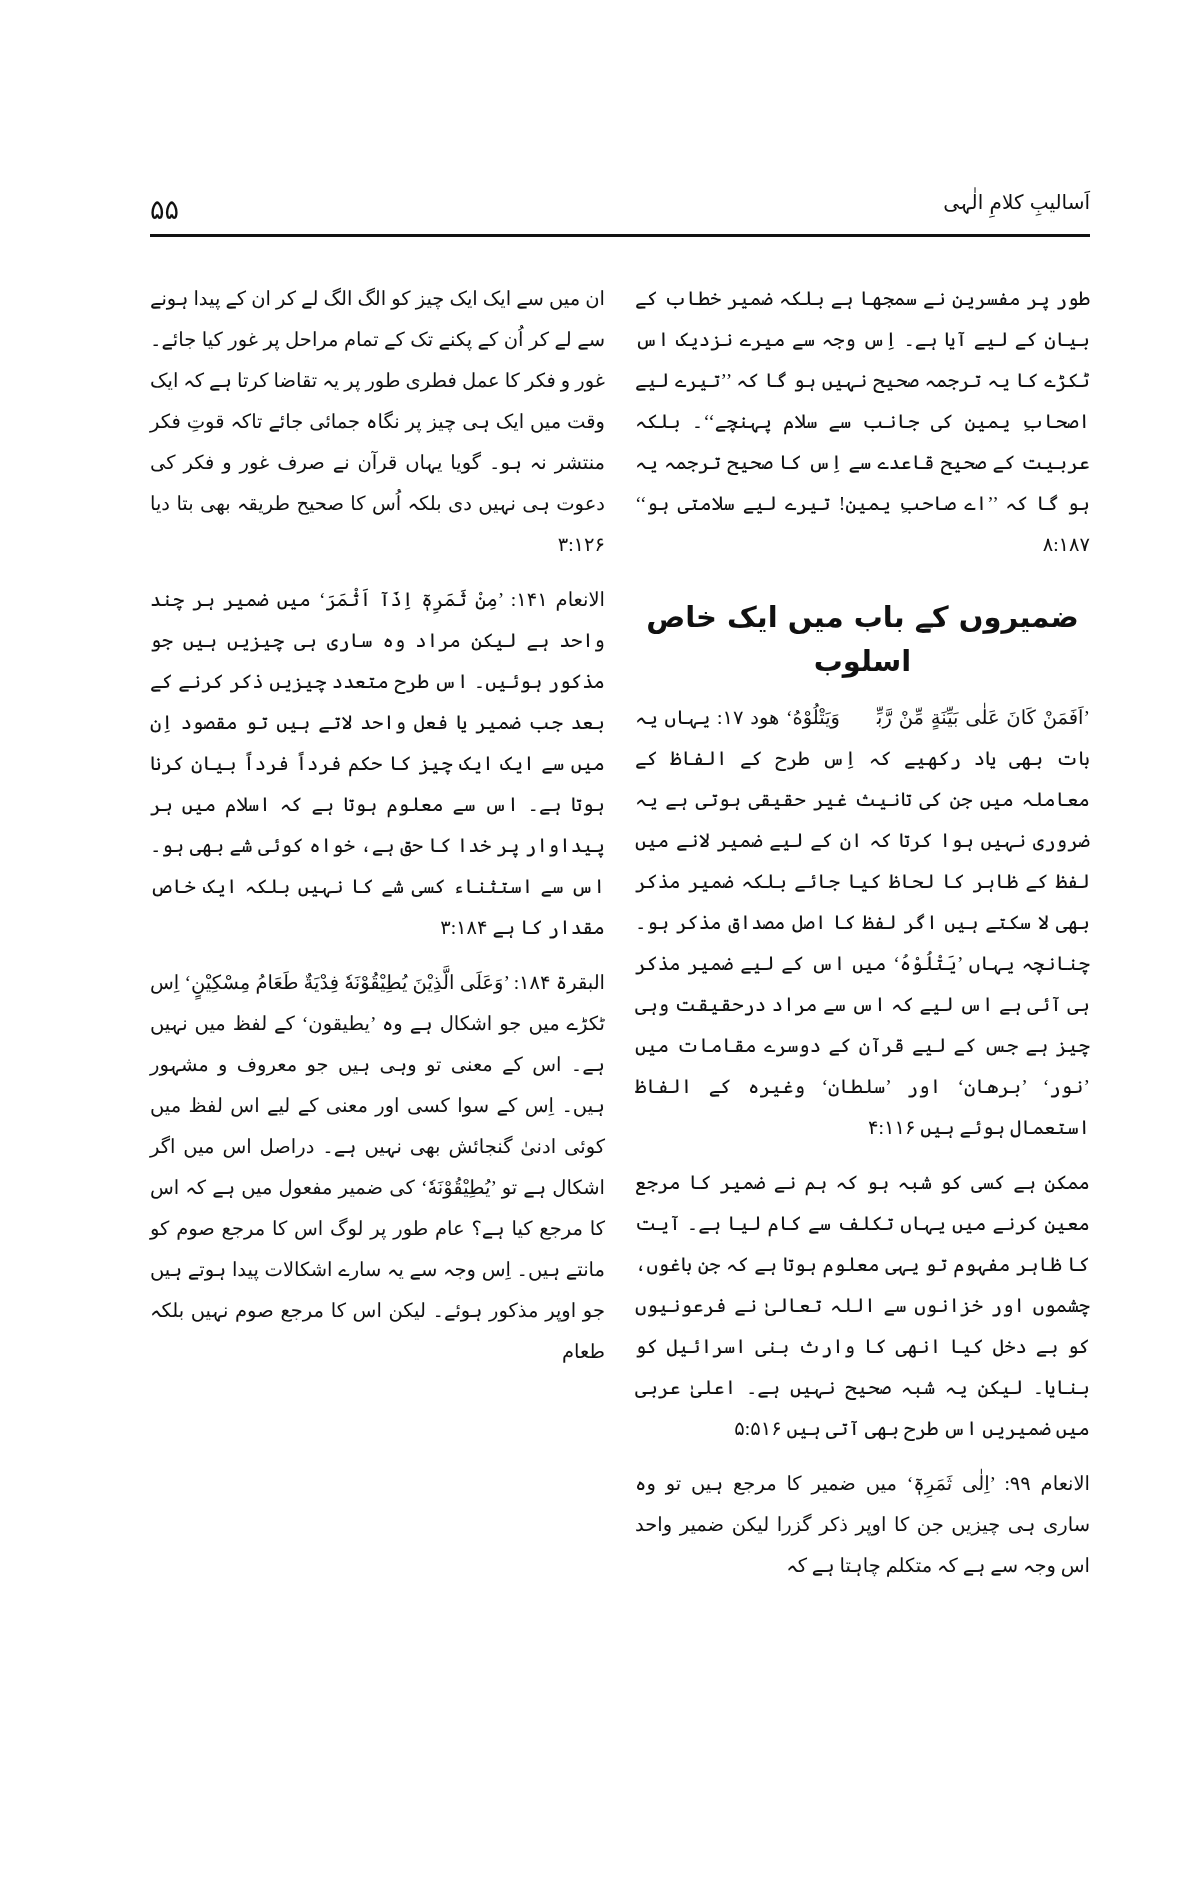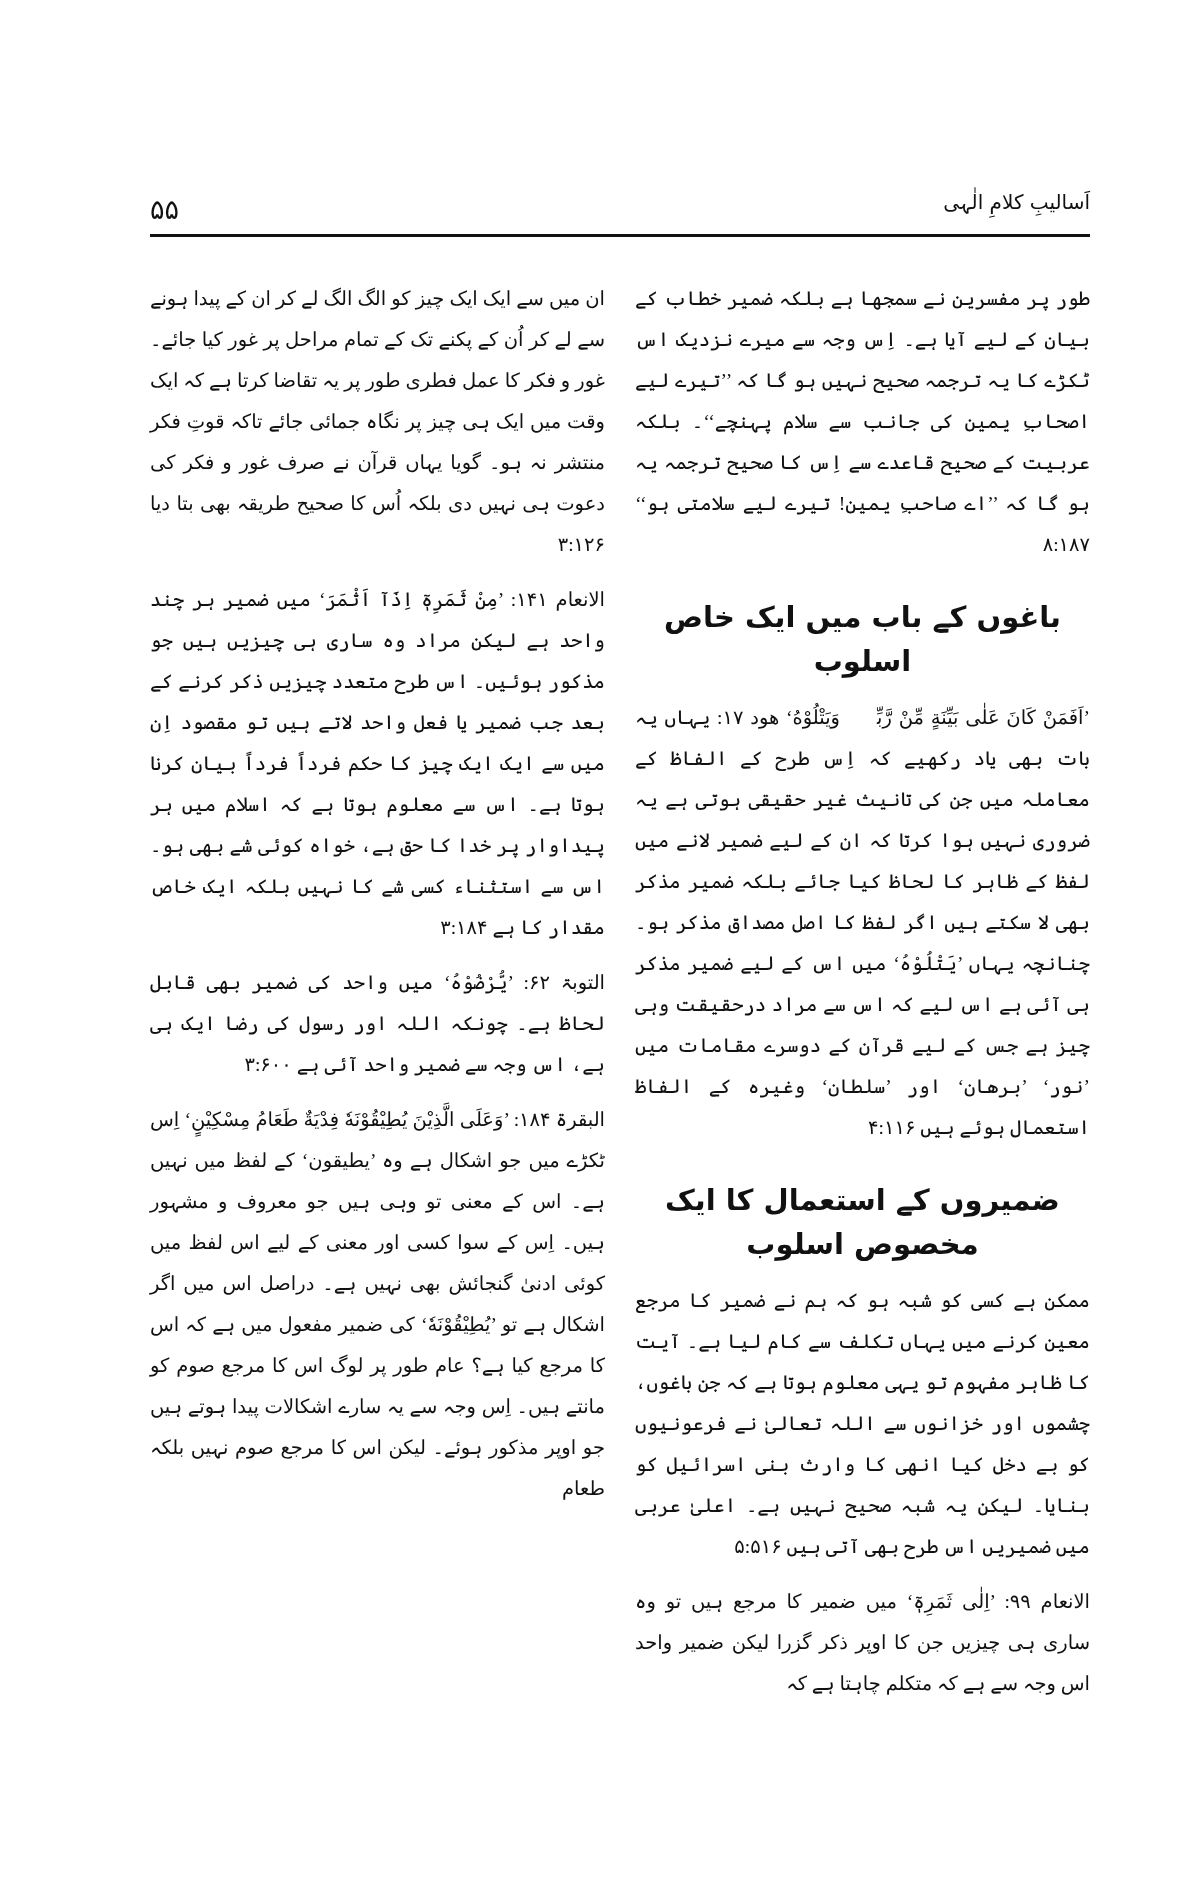--- a/index.html
+++ b/index.html
@@ -46,25 +46,23 @@
 
 <div class="page">
   <div class="running-head">
     <div class="book-title">اَسالیبِ کلامِ الٰہی</div>
     <div class="page-number">۵۵</div>
   </div>
   <div class="head-rule"></div>
 
   <div class="column col-right" id="col-right">
       <p class="para">طور پر مفسرین نے سمجھا ہے بلکہ ضمیر خطاب کے بیان کے لیے آیا ہے۔ اِس وجہ سے میرے نزدیک اس ٹکڑے کا یہ ترجمہ صحیح نہیں ہو گا کہ ’’تیرے لیے اصحابِ یمین کی جانب سے سلام پہنچے‘‘۔ بلکہ عربیت کے صحیح قاعدے سے اِس کا صحیح ترجمہ یہ ہو گا کہ ’’اے صاحبِ یمین! تیرے لیے سلامتی ہو‘‘ ۸:۱۸۷</p>
-      <h2 class="heading">باغوں کے باب میں ایک خاص اسلوب</h2>
+      <h2 class="heading">ضمیروں کے باب میں ایک خاص اسلوب</h2>
       <p class="para">’اَفَمَنْ كَانَ عَلٰی بَيِّنَةٍ مِّنْ رَّبِّهٖ وَيَتْلُوْهُ‘ ھود ۱۷: یہاں یہ بات بھی یاد رکھیے کہ اِس طرح کے الفاظ کے معاملہ میں جن کی تانیث غیر حقیقی ہوتی ہے یہ ضروری نہیں ہوا کرتا کہ ان کے لیے ضمیر لانے میں لفظ کے ظاہر کا لحاظ کیا جائے بلکہ ضمیر مذکر بھی لا سکتے ہیں اگر لفظ کا اصل مصداق مذکر ہو۔ چنانچہ یہاں ’يَتْلُوْهُ‘ میں اس کے لیے ضمیر مذکر ہی آئی ہے اس لیے کہ اس سے مراد درحقیقت وہی چیز ہے جس کے لیے قرآن کے دوسرے مقامات میں ’نور‘ ’برھان‘ اور ’سلطان‘ وغیرہ کے الفاظ استعمال ہوئے ہیں ۴:۱۱۶</p>
-      <h2 class="heading">ضمیروں کے استعمال کا ایک مخصوص اسلوب</h2>
       <p class="para">ممکن ہے کسی کو شبہ ہو کہ ہم نے ضمیر کا مرجع معین کرنے میں یہاں تکلف سے کام لیا ہے۔ آیت کا ظاہر مفہوم تو یہی معلوم ہوتا ہے کہ جن باغوں، چشموں اور خزانوں سے اللہ تعالیٰ نے فرعونیوں کو بے دخل کیا انھی کا وارث بنی اسرائیل کو بنایا۔ لیکن یہ شبہ صحیح نہیں ہے۔ اعلیٰ عربی میں ضمیریں اس طرح بھی آتی ہیں ۵:۵۱۶</p>
       <p class="para">الانعام ۹۹: ’اِلٰی ثَمَرِهٖٓ‘ میں ضمیر کا مرجع ہیں تو وہ ساری ہی چیزیں جن کا اوپر ذکر گزرا لیکن ضمیر واحد اس وجہ سے ہے کہ متکلم چاہتا ہے کہ</p>
     </div>
   <div class="column col-left" id="col-left">
       <p class="para">ان میں سے ایک ایک چیز کو الگ الگ لے کر ان کے پیدا ہونے سے لے کر اُن کے پکنے تک کے تمام مراحل پر غور کیا جائے۔ غور و فکر کا عمل فطری طور پر یہ تقاضا کرتا ہے کہ ایک وقت میں ایک ہی چیز پر نگاہ جمائی جائے تاکہ قوتِ فکر منتشر نہ ہو۔ گویا یہاں قرآن نے صرف غور و فکر کی دعوت ہی نہیں دی بلکہ اُس کا صحیح طریقہ بھی بتا دیا ۳:۱۲۶</p>
       <p class="para">الانعام ۱۴۱: ’مِنْ ثَمَرِهٖٓ اِذَآ اَثْمَرَ‘ میں ضمیر ہر چند واحد ہے لیکن مراد وہ ساری ہی چیزیں ہیں جو مذکور ہوئیں۔ اس طرح متعدد چیزیں ذکر کرنے کے بعد جب ضمیر یا فعل واحد لاتے ہیں تو مقصود اِن میں سے ایک ایک چیز کا حکم فرداً فرداً بیان کرنا ہوتا ہے۔ اس سے معلوم ہوتا ہے کہ اسلام میں ہر پیداوار پر خدا کا حق ہے، خواہ کوئی شے بھی ہو۔ اس سے استثناء کسی شے کا نہیں بلکہ ایک خاص مقدار کا ہے ۳:۱۸۴</p>
-      <p class="para">التوبۃ ۶۲: ’يُّرْضُوْهُ‘ میں واحد کی ضمیر بھی قابل لحاظ ہے۔ چونکہ اللہ اور رسول کی رضا ایک ہی ہے، اس وجہ سے ضمیر واحد آئی ہے ۳:۶۰۰</p>
       <p class="para">البقرۃ ۱۸۴: ’وَعَلَى الَّذِيْنَ يُطِيْقُوْنَهٗ فِدْيَةٌ طَعَامُ مِسْكِيْنٍ‘ اِس ٹکڑے میں جو اشکال ہے وہ ’یطیقون‘ کے لفظ میں نہیں ہے۔ اس کے معنی تو وہی ہیں جو معروف و مشہور ہیں۔ اِس کے سوا کسی اور معنی کے لیے اس لفظ میں کوئی ادنیٰ گنجائش بھی نہیں ہے۔ دراصل اس میں اگر اشکال ہے تو ’يُطِيْقُوْنَهٗ‘ کی ضمیر مفعول میں ہے کہ اس کا مرجع کیا ہے؟ عام طور پر لوگ اس کا مرجع صوم کو مانتے ہیں۔ اِس وجہ سے یہ سارے اشکالات پیدا ہوتے ہیں جو اوپر مذکور ہوئے۔ لیکن اس کا مرجع صوم نہیں بلکہ طعام</p>
     </div>
 </div>
 
 </body></html>

